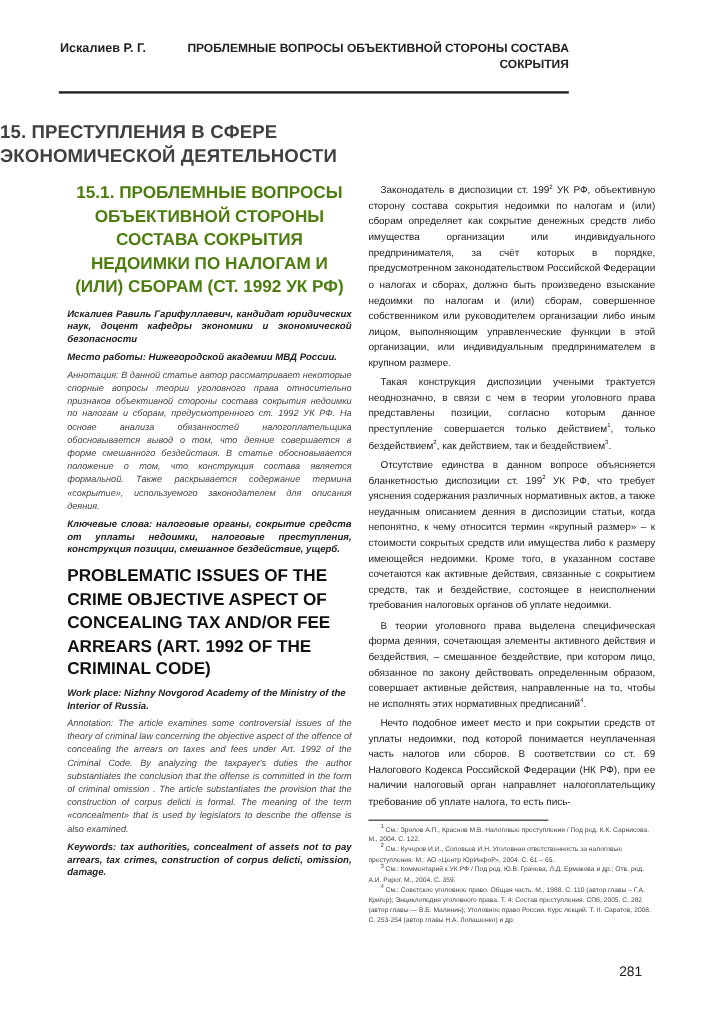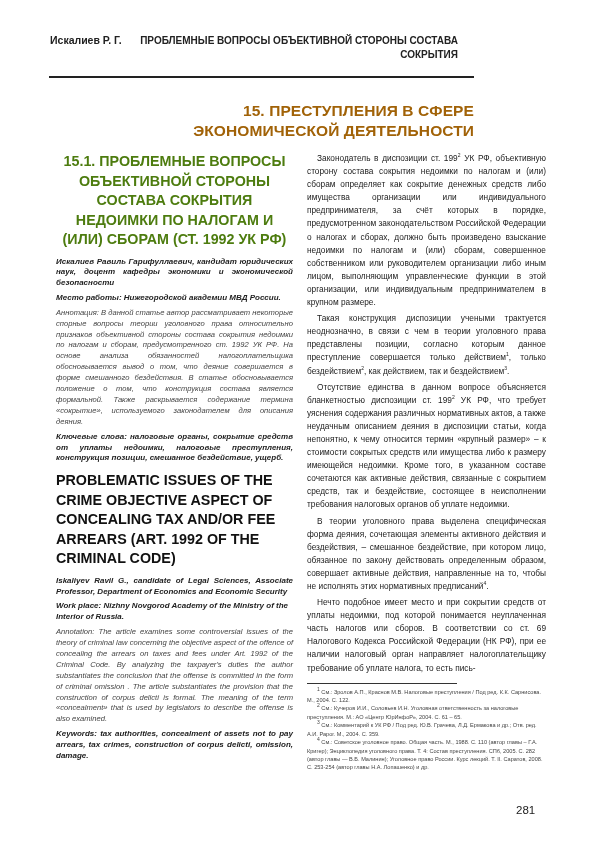--- a/index.html
+++ b/index.html
@@ -3,24 +3,24 @@
 <meta charset="utf-8">
 <style>
   * { margin: 0; padding: 0; box-sizing: border-box; }
   html, body { width: 600px; height: 848px; background: #ffffff; overflow: hidden; }
   body { position: relative; font-family: "Liberation Sans", sans-serif; color: #1a1a1a; }
 
   .page { position: absolute; left: 0; top: 0; width: 600px; height: 848px; background: #fff; padding-left: 23px; }
 
   .running-header { position: absolute; left: 50px; top: 34px; width: 424px; height: 40px; }
   .rh-author { position: absolute; left: 0; top: 0; font-size: 10.5px; font-weight: bold; color: #222; }
-  .rh-title { position: absolute; right: 16px; top: 0; width: 330px; text-align: right; font-size: 10px; font-weight: bold; line-height: 14px; color: #222; }
+  .rh-title { position: absolute; right: 0; top: 0; width: 330px; text-align: right; font-size: 10px; font-weight: bold; line-height: 14px; color: #222; }
   .rh-rule { position: absolute; left: 49px; top: 76px; width: 425px; height: 2px; background: #222; }
 
-  .chapter-title { position: absolute; left: 0; top: 101px; width: 474px; text-align: right; font-size: 15.5px; font-weight: bold; line-height: 20px; color: #a16207; letter-spacing: 0.1px; }
+  .chapter-title { position: absolute; left: 0; top: 101px; width: 474px; text-align: left; font-size: 15.5px; font-weight: bold; line-height: 20px; color: #404040; letter-spacing: 0.1px; }
 
   .col-left { position: absolute; left: 56px; top: 152px; width: 237px; }
   .col-right { position: absolute; left: 307px; top: 152px; width: 239px; }
 
   .sec-title { text-align: center; font-size: 14.3px; font-weight: bold; line-height: 19.5px; color: #4d7c0f; }
   .author-line { margin-top: 7px; font-size: 8px; font-style: italic; font-weight: bold; line-height: 10.8px; text-align: justify; color: #222; }
   .workplace { margin-top: 4px; font-size: 8px; font-style: italic; font-weight: bold; line-height: 10.8px; color: #222; }
   .annotation { margin-top: 4px; font-size: 7.6px; font-style: italic; line-height: 10.9px; text-align: justify; color: #444; }
   .keywords { margin-top: 4px; font-size: 8px; font-style: italic; font-weight: bold; line-height: 10.9px; text-align: justify; color: #222; }
   .en-title { margin-top: 7px; font-size: 14.3px; font-weight: bold; line-height: 19.5px; color: #111; }
@@ -54,21 +54,20 @@
   </div>
 
   <div class="col-left">
     <div class="sec-title">15.1. ПРОБЛЕМНЫЕ ВОПРОСЫ ОБЪЕКТИВНОЙ СТОРОНЫ СОСТАВА СОКРЫТИЯ НЕДОИМКИ ПО НАЛОГАМ И (ИЛИ) СБОРАМ (СТ. 1992 УК РФ)</div>
     <div class="author-line">Искалиев Равиль Гарифуллаевич, кандидат юридических наук, доцент кафедры экономики и экономической безопасности</div>
     <div class="workplace">Место работы: Нижегородской академии МВД России.</div>
     <div class="annotation">Аннотация: В данной статье автор рассматривает некоторые спорные вопросы теории уголовного права относительно признаков объективной стороны состава сокрытия недоимки по налогам и сборам, предусмотренного ст. 1992 УК РФ. На основе анализа обязанностей налогоплательщика обосновывается вывод о том, что деяние совершается в форме смешанного бездействия. В статье обосновывается положение о том, что конструкция состава является формальной. Также раскрывается содержание термина «сокрытие», используемого законодателем для описания деяния.</div>
     <div class="keywords">Ключевые слова: налоговые органы, сокрытие средств от уплаты недоимки, налоговые преступления, конструкция позиции, смешанное бездействие, ущерб.</div>
 
     <div class="en-title">PROBLEMATIC ISSUES OF THE CRIME OBJECTIVE ASPECT OF CONCEALING TAX AND/OR FEE ARREARS (ART. 1992 OF THE CRIMINAL CODE)</div>
-    <div class="author-line">Iskaliyev Ravil G., candidate of Legal Sciences, Associate Professor, Department of Economics and Economic Security</div>
     <div class="workplace">Work place: Nizhny Novgorod Academy of the Ministry of the Interior of Russia.</div>
     <div class="annotation">Annotation: The article examines some controversial issues of the theory of criminal law concerning the objective aspect of the offence of concealing the arrears on taxes and fees under Art. 1992 of the Criminal Code. By analyzing the taxpayer's duties the author substantiates the conclusion that the offense is committed in the form of criminal omission . The article substantiates the provision that the construction of corpus delicti is formal. The meaning of the term «concealment» that is used by legislators to describe the offense is also examined.</div>
     <div class="keywords">Keywords: tax authorities, concealment of assets not to pay arrears, tax crimes, construction of corpus delicti, omission, damage.</div>
   </div>
 
   <div class="col-right">
     <p class="body-p"><span>Законодатель в диспозиции ст. 199</span><sup>2</sup><span> УК РФ, объективную сторону состава сокрытия недоимки по налогам и (или) сборам определяет как сокрытие денежных средств либо имущества организации или индивидуального предпринимателя, за счёт которых в порядке, предусмотренном законодательством Российской Федерации о налогах и сборах, должно быть произведено взыскание недоимки по налогам и (или) сборам, совершенное собственником или руководителем организации либо иным лицом, выполняющим управленческие функции в этой организации, или индивидуальным предпринимателем в крупном размере.</span></p>
 
     <p class="body-p"><span>Такая конструкция диспозиции учеными трактуется неоднозначно, в связи с чем в теории уголовного права представлены позиции, согласно которым данное преступление совершается только действием</span><sup>1</sup><span>, только бездействием</span><sup>2</sup><span>, как действием, так и бездействием</span><sup>3</sup><span>.</span></p>
 

